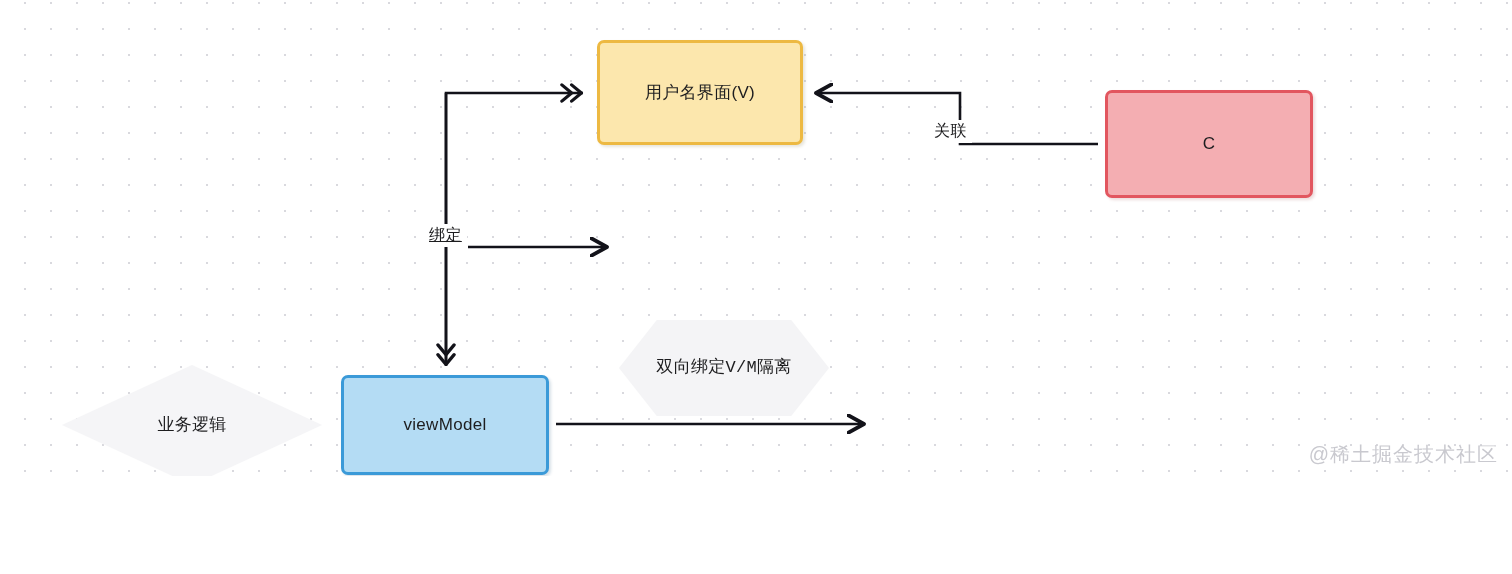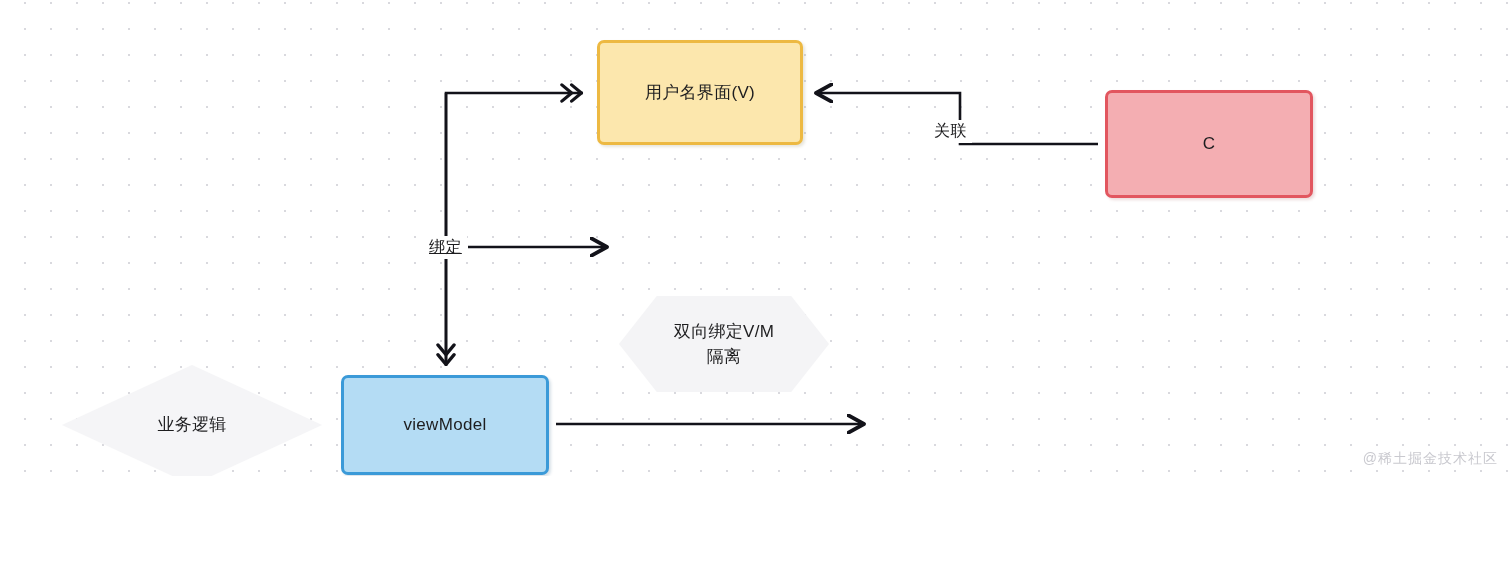--- a/index.html
+++ b/index.html
@@ -79,24 +79,25 @@
     border: 2px solid #d6d6db;
     border-radius: 48px;
     box-shadow: 2px 3px 4px rgba(130,130,140,0.16);
   }
   
   .hex {
     background: #f4f4f6;
     filter: drop-shadow(2px 3px 3px rgba(130,130,140,0.22));
   }
   #node-hex {
-    left: 619px; top: 296px; width: 210px; height: 96px;
+    left: 619px; top: 320px; width: 210px; height: 96px;
     clip-path: polygon(18% 0%, 82% 0%, 100% 50%, 82% 100%, 18% 100%, 0% 50%);
     border: none;
-    flex-direction: column;
+    flex-direction: row;
+    font-family: Liberation Mono, monospace;
   }
   
   .diamond {
     background: #f5f5f7;
     filter: drop-shadow(2px 3px 3px rgba(130,130,140,0.22));
     clip-path: polygon(50% 0%, 100% 50%, 50% 100%, 0% 50%);
   }
   #node-biz {
     left: 62px; top: 365px; width: 260px; height: 120px;
   }
@@ -107,29 +108,29 @@
   .edge-label {
     position: absolute;
     font-size: 16px;
     color: #1d1d1f;
     background: #ffffff;
     padding: 1px 5px;
     white-space: nowrap;
     letter-spacing: 0.4px;
     margin-top: 12px;
   }
-  #label-bind  { left: 424px; top: 224px; text-decoration: underline; }
+  #label-bind  { left: 424px; top: 212px; text-decoration: underline; }
   #label-assoc { left: 929px; top: 108px; }
   #label-update{ left: 688px; top: 500px; }
   
   #watermark {
     position: absolute;
     right: 14px;
     bottom: 8px;
-    font-size: 14px;
+    font-size: 20px;
     color: #c9c9cf;
     letter-spacing: 1px;
     user-select: none;
   }
 </style>
 </head>
 <body>
 
 <div id="canvas">
 

